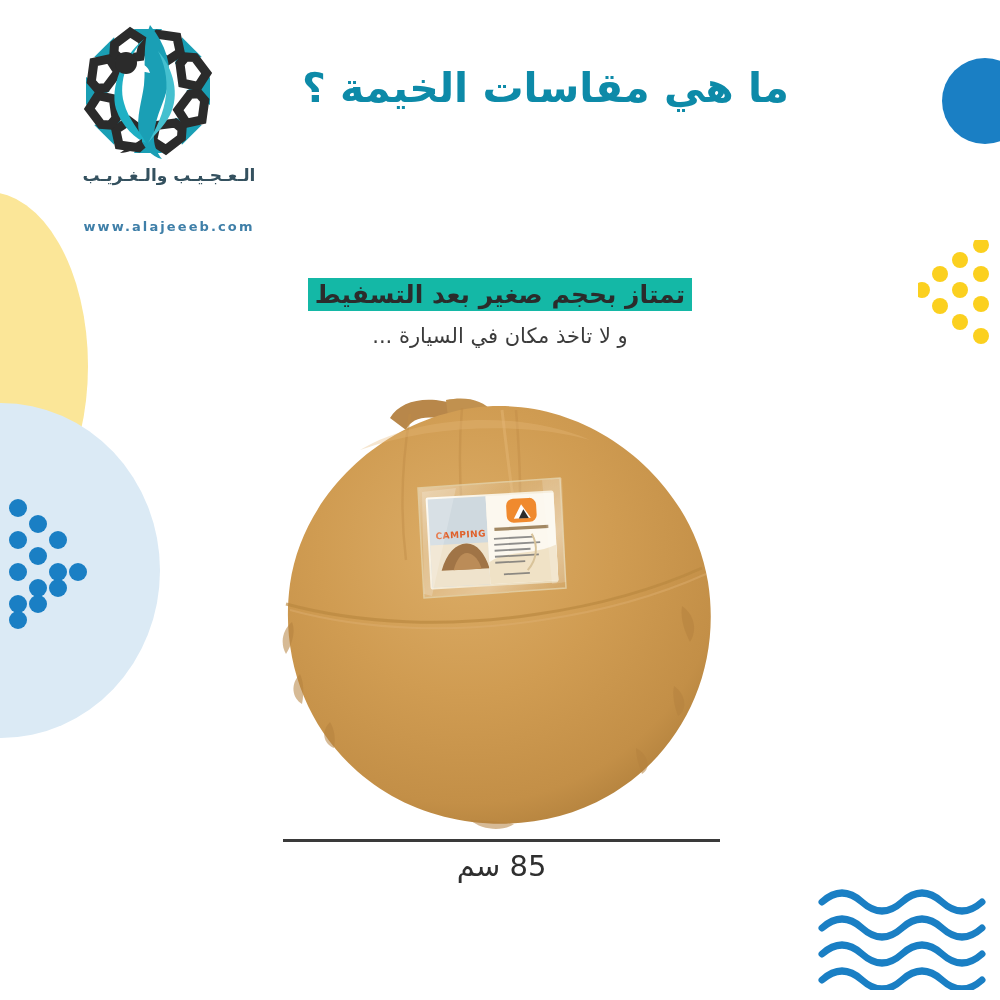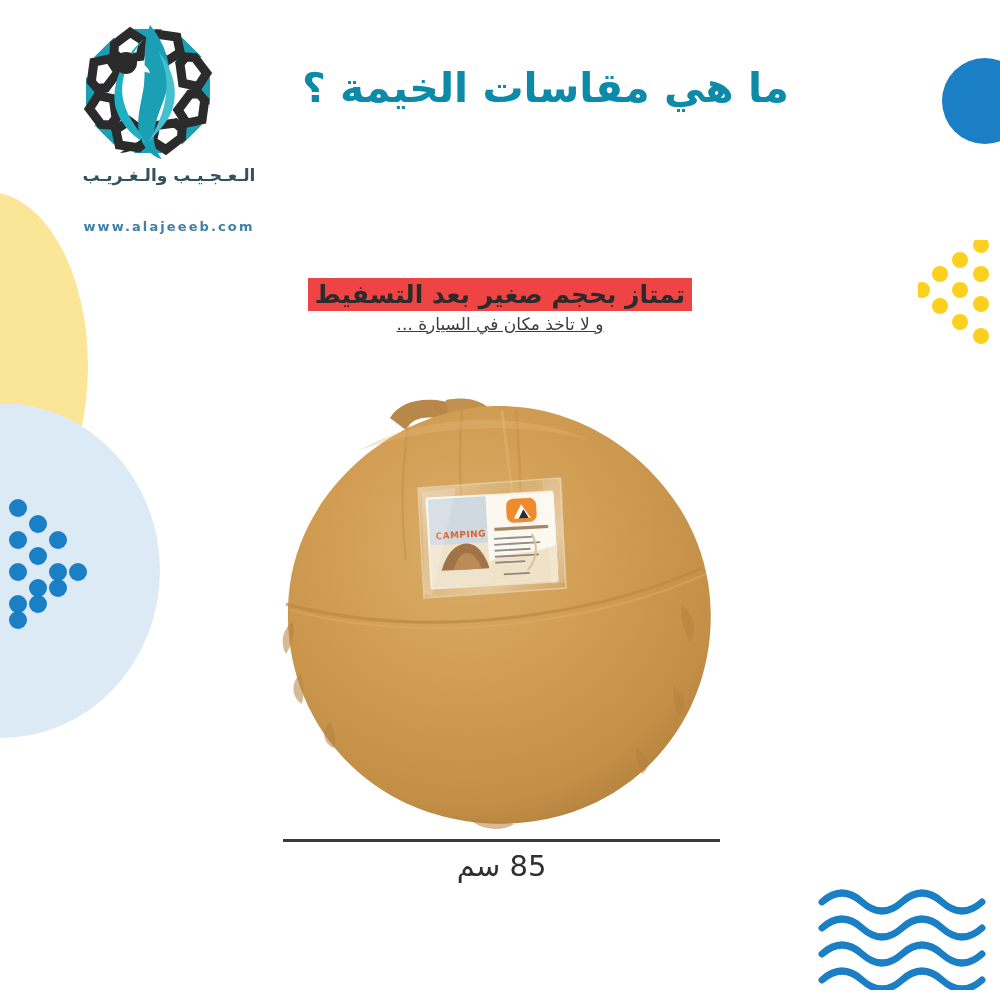--- a/index.html
+++ b/index.html
@@ -103,36 +103,35 @@
   .claim-block {
     position: absolute;
     left: 0;
     top: 278px;
     width: 1000px;
     text-align: center;
     direction: rtl;
   }
   .claim-main {
     display: inline-block;
-    background: #ef4444;
+    background: #14b8a6;
     color: #2b2b2b;
     font-size: 25px;
     font-weight: 700;
     line-height: 31px;
     padding: 1px 7px 1px 7px;
     white-space: nowrap;
   }
   .claim-sub {
-    margin-top: 0;
+    margin-top: 12px;
     color: #3c3c3c;
-    font-size: 17px;
+    font-size: 21px;
     font-weight: 400;
     line-height: 26px;
     white-space: nowrap;
-    text-decoration: underline;
   }
 
   
   .product-area {
     position: absolute;
     left: 270px;
     top: 392px;
     width: 460px;
     height: 450px;
   }

